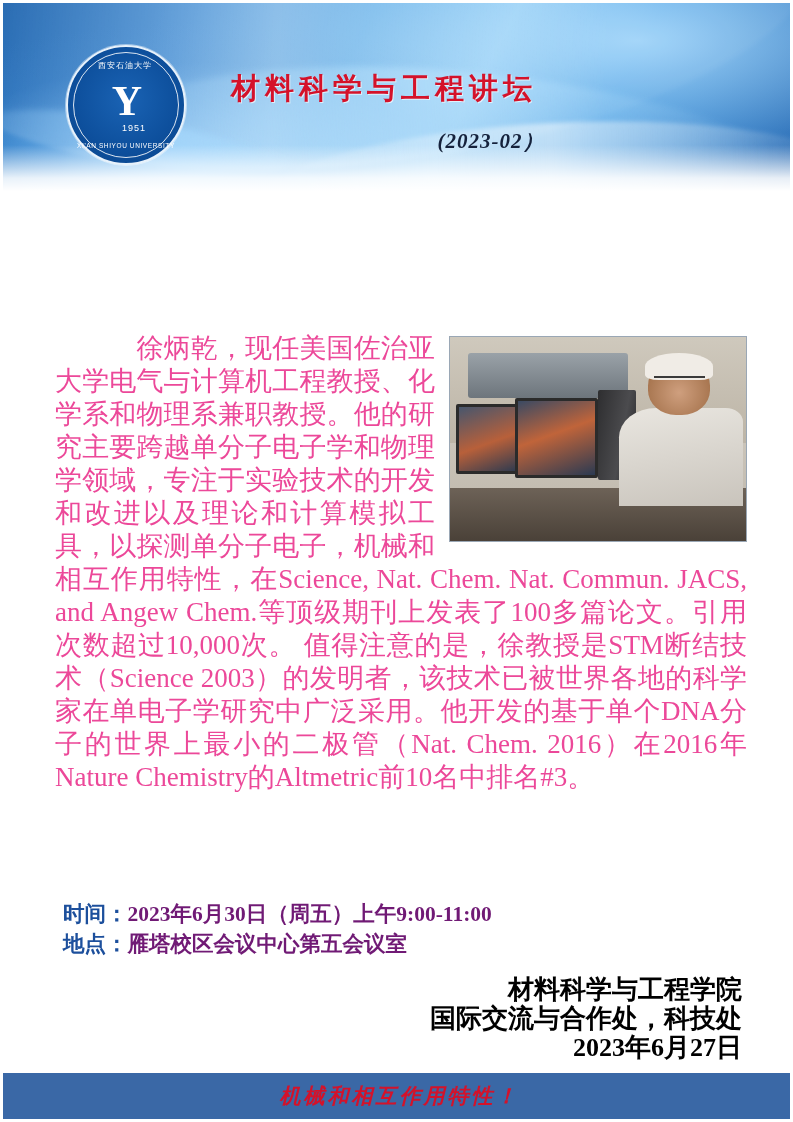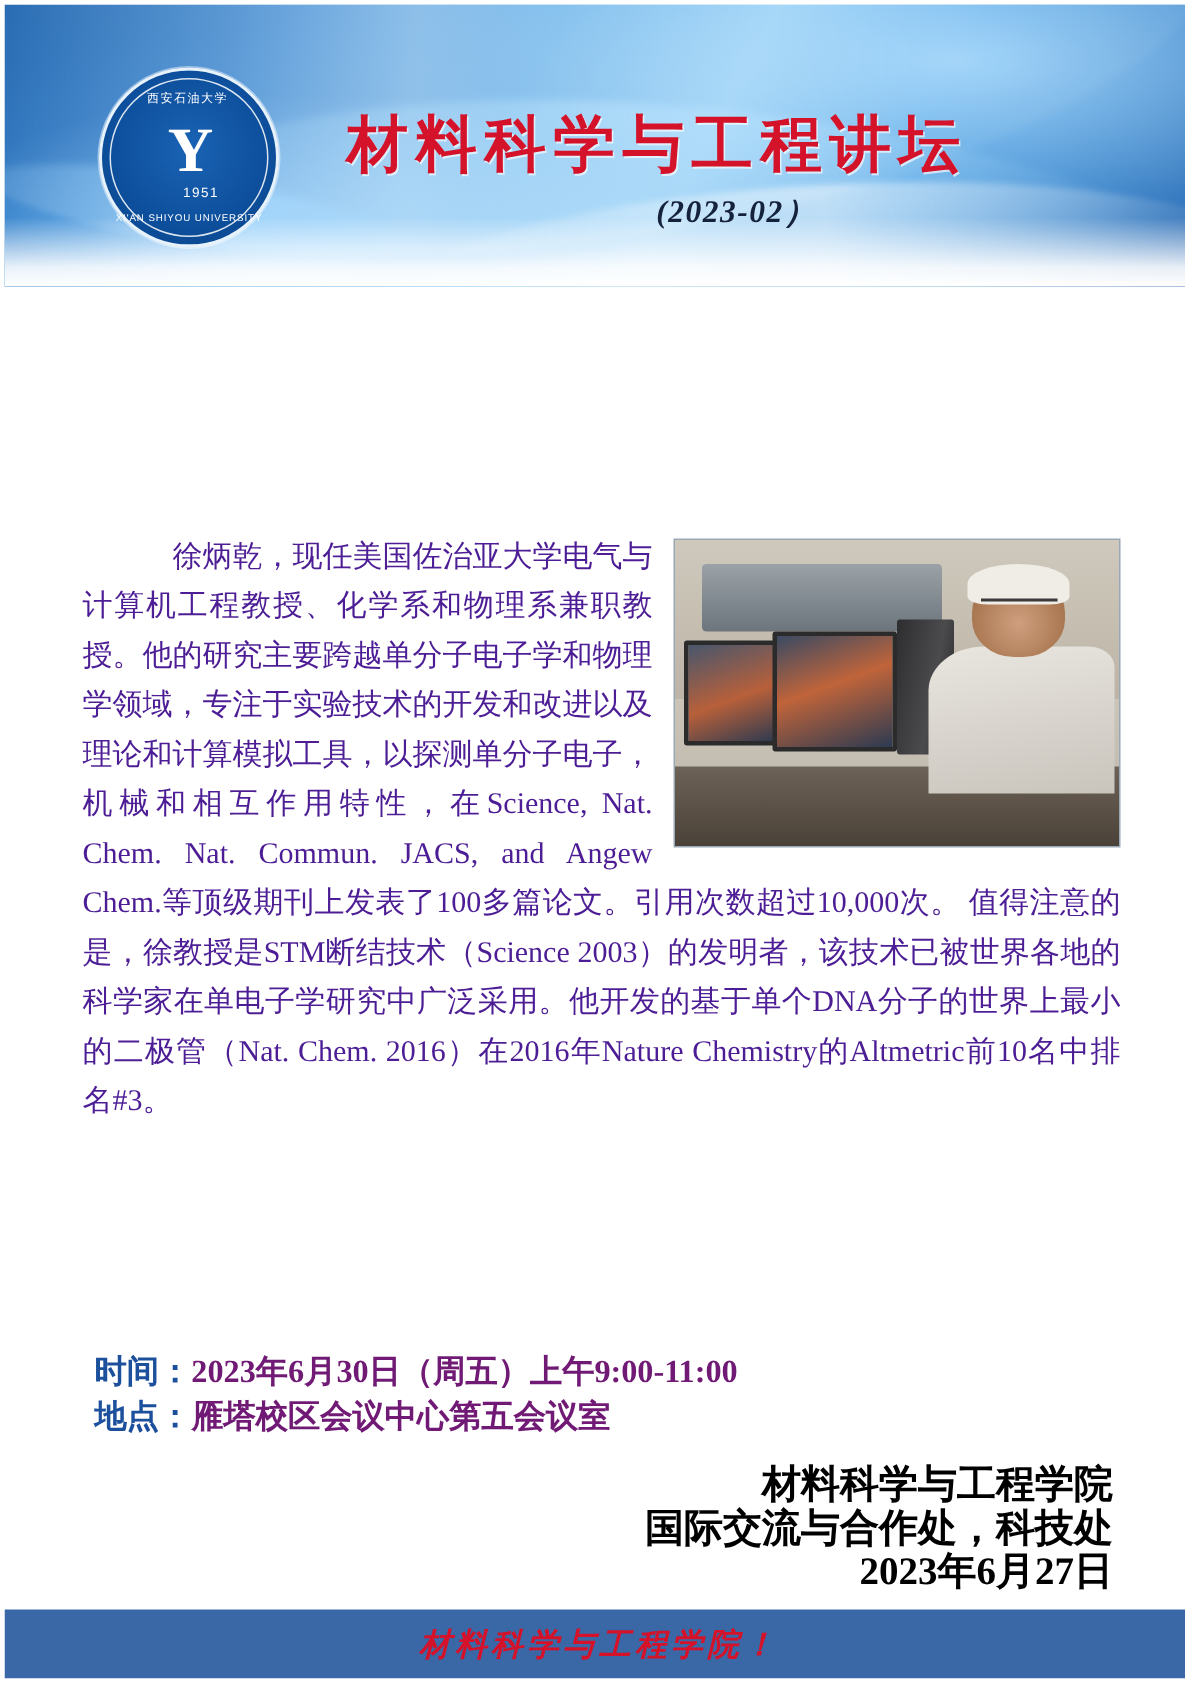--- a/index.html
+++ b/index.html
@@ -141,21 +141,21 @@
 
   
   .forum-title {
     position: absolute;
     left: 228px;
     top: 66px;
     width: 520px;
     color: #d4122a;
     font-family: "Liberation Serif", serif;
     font-weight: 700;
-    font-size: 41px;
+    font-size: 29px;
     letter-spacing: 5px;
     text-shadow: 1px 1px 0 rgba(255,255,255,0.65);
     white-space: nowrap;
   }
   .forum-sub {
     position: absolute;
     left: 228px;
     top: 124px;
     width: 520px;
     text-align: center;
@@ -181,26 +181,26 @@
     font-size: 21.5px;
     letter-spacing: 0.5px;
     margin-bottom: 12px;
     white-space: nowrap;
   }
 
   
   .body-text {
     position: absolute;
     left: 52px;
-    top: 352px;
+    top: 329px;
     width: 692px;
     font-family: "Liberation Serif", serif;
-    font-size: 20px;
+    font-size: 27px;
     line-height: 33px;
-    color: #4c1d95;
+    color: #ec4899;
     text-align: justify;
   }
   .photo {
     float: right;
     width: 296px;
     height: 204px;
     margin: 4px 0 6px 14px;
     border: 1px solid #9aa7b5;
     position: relative;
     overflow: hidden;
@@ -369,16 +369,16 @@
   </div>
 
   <div class="signature">
     <div>材料科学与工程学院</div>
     <div>国际交流与合作处，科技处</div>
     <div>2023年6月27日</div>
   </div>
 
   <div class="footer-top-strip"></div>
   <div class="footer">
-    <div class="footer-text">材料科学与工程学院！</div>
+    <div class="footer-text">机械和相互作用特性！</div>
   </div>
 
 </div>
 
 </body></html>

